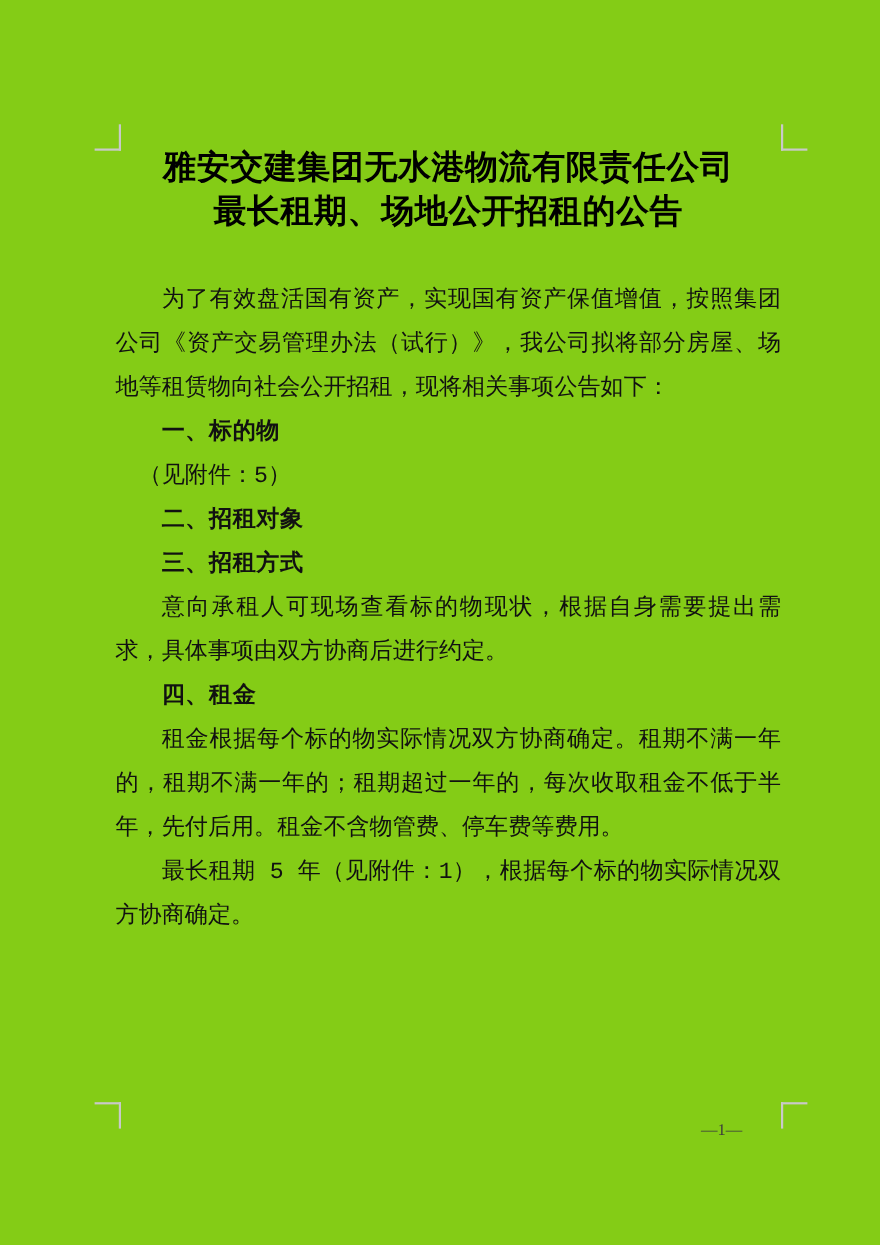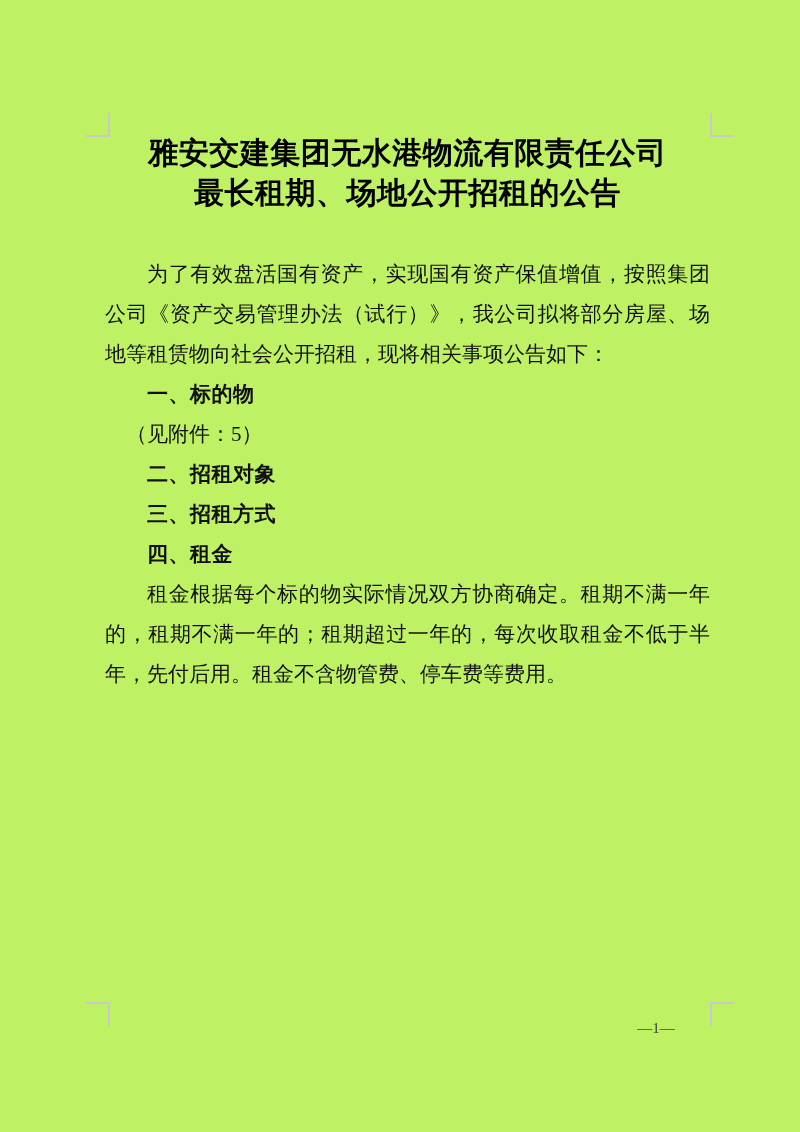--- a/index.html
+++ b/index.html
@@ -4,21 +4,21 @@
 <style>
   html, body {
     margin: 0;
     padding: 0;
     background: #ffffff;
   }
   .page {
     position: relative;
     width: 800px;
     height: 1132px;
-    background: #bef264;
+    background: #84cc16;
     overflow: hidden;
     font-family: "Liberation Serif", "DejaVu Serif", serif;
     color: #111111;
   }
   .content {
     position: absolute;
     left: 105px;
     top: 133px;
     width: 605px;
   }
@@ -31,20 +31,21 @@
     letter-spacing: 0.5px;
     font-family: "Liberation Serif", "DejaVu Serif", serif;
   }
   .body-text {
     margin-top: 41px;
     font-size: 21px;
     line-height: 40px;
   }
   .body-text p {
     margin: 0;
+    font-family: Liberation Mono, monospace;
   }
   .para {
     text-indent: 42px;
     text-align: justify;
   }
   .heading {
     text-indent: 42px;
     font-weight: bold;
     font-family: "Liberation Sans", "DejaVu Sans", sans-serif;
     letter-spacing: 0.5px;
@@ -87,20 +88,22 @@
       <div>雅安交建集团无水港物流有限责任公司</div>
       <div>最长租期、场地公开招租的公告</div>
     </div>
 
     <div class="body-text">
       <p class="para">为了有效盘活国有资产，实现国有资产保值增值，按照集团公司《资产交易管理办法（试行）》，我公司拟将部分房屋、场地等租赁物向社会公开招租，现将相关事项公告如下：</p>
       <p class="heading">一、标的物</p>
       <p class="plain">（见附件：5）</p>
       <p class="heading">二、招租对象</p>
       <p class="heading">三、招租方式</p>
+      <p class="para">意向承租人可现场查看标的物现状，根据自身需要提出需求，具体事项由双方协商后进行约定。</p>
       <p class="heading">四、租金</p>
       <p class="para">租金根据每个标的物实际情况双方协商确定。租期不满一年的，租期不满一年的；租期超过一年的，每次收取租金不低于半年，先付后用。租金不含物管费、停车费等费用。</p>
+      <p class="para">最长租期 5 年（见附件：1），根据每个标的物实际情况双方协商确定。</p>
     </div>
   </div>
 
   <div class="page-number">—1—</div>
 
 </div>
 
 </body></html>

